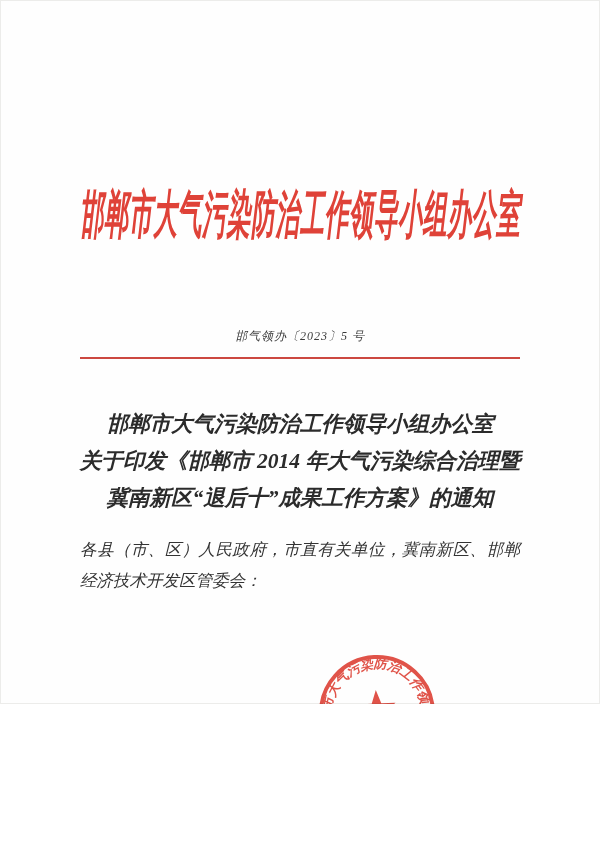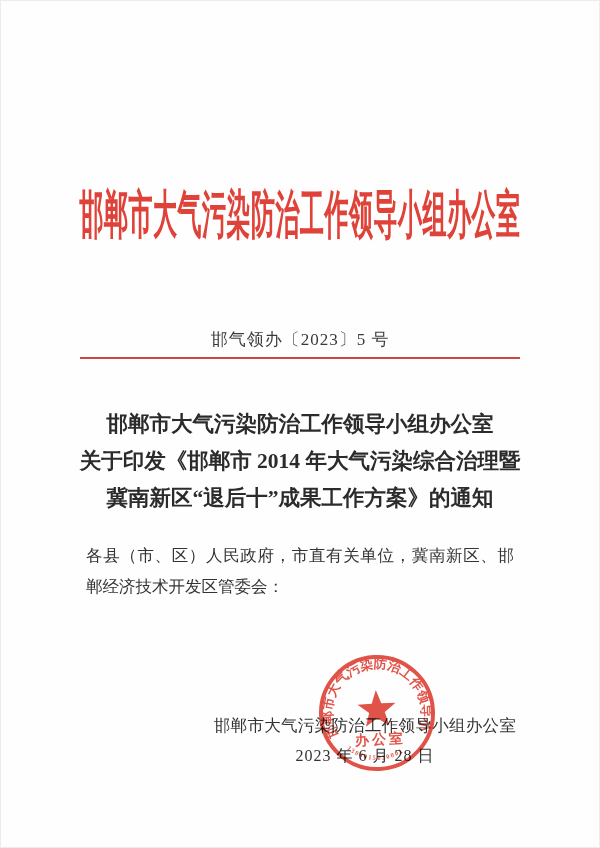--- a/index.html
+++ b/index.html
@@ -4,25 +4,26 @@
 <style>
   html, body {
     margin: 0;
     padding: 0;
     background: #ffffff;
     font-family: "Liberation Serif", "DejaVu Serif", serif;
   }
   .page {
     position: relative;
     width: 600px;
-    height: 848px;
+    height: 704px;
     background: #fefefe;
     box-shadow: inset 0 0 0 1px #ececea;
     overflow: hidden;
     color: #2f2f2f;
+    font-style: italic;
   }
   
   .letterhead {
     position: absolute;
     top: 203px;
     left: 0;
     width: 600px;
     text-align: center;
     font-size: 24px;
     line-height: 24px;
@@ -32,21 +33,21 @@
     transform: scaleY(2.15);
     transform-origin: 50% 50%;
     white-space: nowrap;
   }
   .doc-number {
     position: absolute;
     top: 328px;
     left: 0;
     width: 600px;
     text-align: center;
-    font-size: 17px;
+    font-size: 12px;
     letter-spacing: 1px;
     color: #3a3a3a;
   }
   .red-line {
     position: absolute;
     top: 357px;
     left: 80px;
     width: 440px;
     height: 2px;
     background: #cc4840;
@@ -65,21 +66,21 @@
   .body-text {
     position: absolute;
     top: 531px;
     left: 77px;
     width: 446px;
     font-size: 16.5px;
     line-height: 31px;
     text-align: justify;
     color: #333333;
   }
-  .body-text p { margin: 9px; }
+  .body-text p { margin: 3px; }
   .body-text p.indent { text-indent: 2em; }
   .signature-block {
     position: absolute;
     top: 711px;
     left: 205px;
     width: 320px;
     text-align: center;
     line-height: 30px;
     color: #333333;
   }

